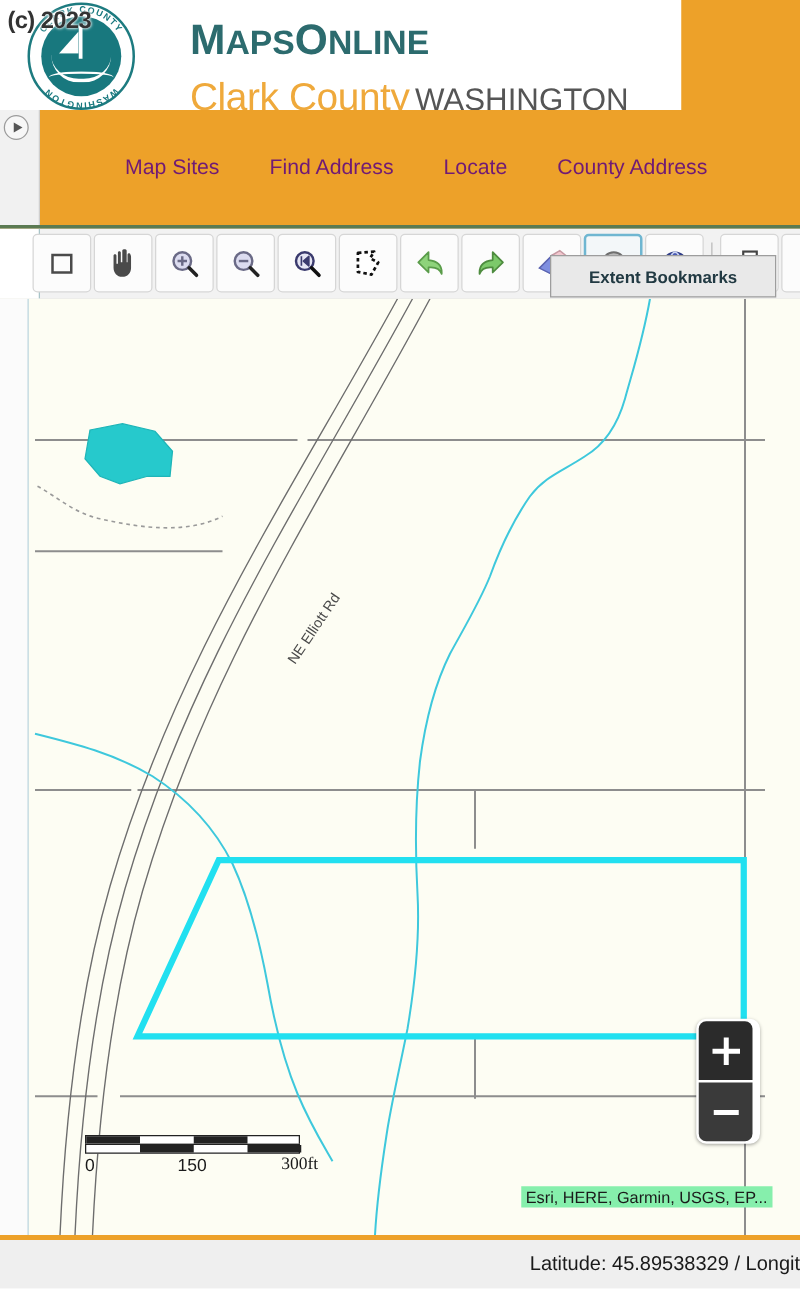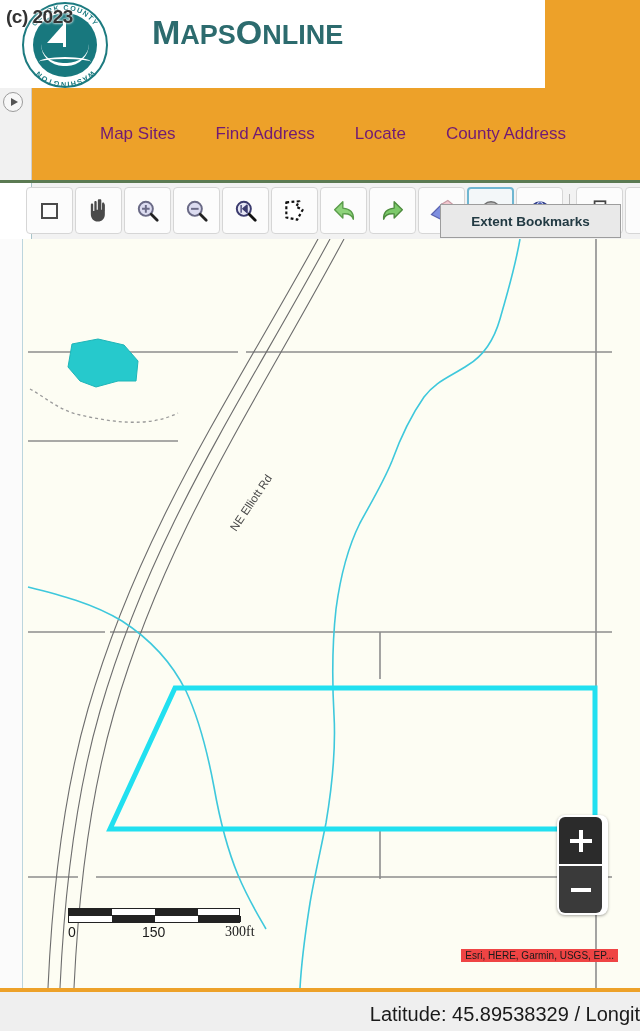--- a/index.html
+++ b/index.html
@@ -258,23 +258,23 @@
     margin-top: 1px;
   }
   .sb-labels span {
     position: absolute;
     font-size: 14px;
     color: #1a1a1a;
     font-weight: 500;
   }
   .attribution {
     position: absolute; right: 22px; top: 949px;
-    font-size: 10px;
+    font-size: 13px;
     color: #1a1a1a;
-    background: #ef4444;
+    background: #86efac;
     padding: 1px 4px;
     white-space: nowrap;
     z-index: 20;
   }
 
   
   .zoomctl {
     position: absolute; right: 32px; top: 815px;
     width: 47px;
     background: #ffffff;
@@ -300,21 +300,21 @@
   
   .statusbar {
     position: absolute; left: 0; top: 988px;
     width: 640px; height: 43px;
     background: #efefef;
     border-top: 4px solid #eda129;
     box-sizing: border-box;
   }
   .status-text {
     position: absolute; right: 0; top: 11px;
-    font-size: 20px;
+    font-size: 16px;
     color: #1a1a1a;
     white-space: nowrap;
     padding-right: 0px;
   }
 </style>
 </head>
 <body>
 
 <div id="app">
 
@@ -337,20 +337,24 @@
         <text><textPath href="#arcTop" startOffset="50%" text-anchor="middle">CLARK COUNTY</textPath></text>
         <text><textPath href="#arcBot" startOffset="50%" text-anchor="middle">WASHINGTON</textPath></text>
       </svg>
     </div>
 
     <div class="copyright">(c) 2023</div>
 
     <div class="brand">
       <div class="brand-line1">
         <span>M</span><span class="sm">APS</span><span>O</span><span class="sm">NLINE</span>
+      </div>
+      <div class="brand-line2">
+        <span class="brand-cc">Clark County</span>
+        <span class="brand-wa">WASHINGTON</span>
       </div>
     </div>
   </div>
 
   <div class="navbar">
     <div class="nav-gutter">
       <div class="panel-toggle">
         <div class="tri"></div>
       </div>
     </div>

